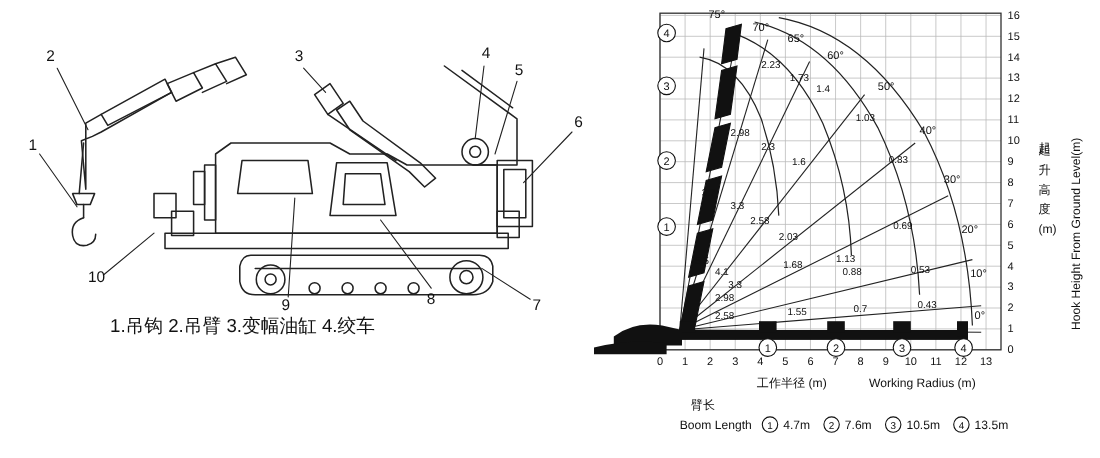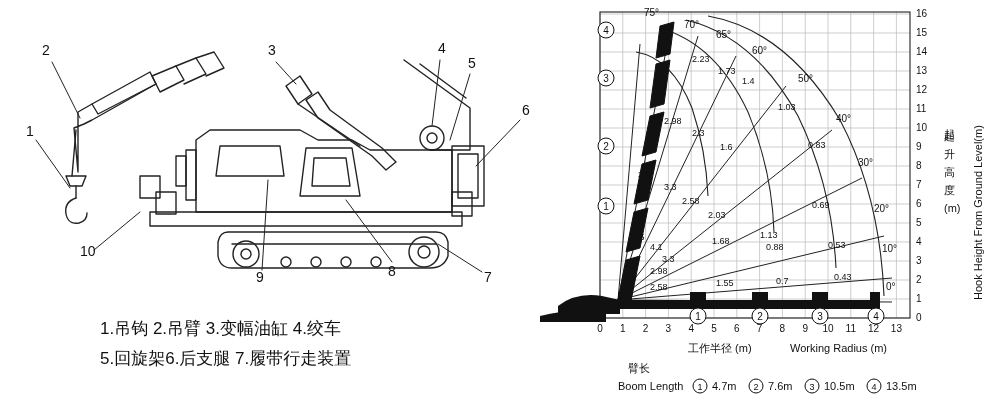--- a/index.html
+++ b/index.html
@@ -2,21 +2,21 @@
 <html><head>
 <meta charset="utf-8">
 <style>
   html,body{margin:0;padding:0;}
   body{width:1000px;height:416px;background:#ffffff;font-family:"Liberation Sans",sans-serif;overflow:hidden;}
   #root{position:relative;width:1000px;height:416px;}
   .panel{position:absolute;top:0;height:416px;}
   #left{left:0;width:540px;}
   #right{left:540px;width:460px;}
   svg{display:block;}
-  .legend{position:absolute;left:100px;top:282px;width:420px;color:#111;font-size:17px;line-height:30px;margin-top:32px;}
+  .legend{position:absolute;left:100px;top:282px;width:420px;color:#111;font-size:17px;line-height:30px;}
   .legend div{white-space:nowrap;}
 </style>
 </head>
 <body>
 
 <div id="root">
 
   <div class="panel" id="left">
     <svg width="540" height="416" viewBox="0 0 540 416">
       <g fill="none" stroke="#222" stroke-width="1.4" stroke-linejoin="round" stroke-linecap="round">
@@ -90,21 +90,20 @@
         <text x="522" y="115">6</text>
         <text x="484" y="282">7</text>
         <text x="388" y="276">8</text>
         <text x="256" y="282">9</text>
         <text x="80" y="256">10</text>
       </g>
     </svg>
 
     <div class="legend">
       <div>1.吊钩 2.吊臂 3.变幅油缸 4.绞车</div>
-      <div>5.回旋架6.后支腿 7.履带行走装置</div>
     </div>
   </div>
 
   <div class="panel" id="right">
     <svg width="460" height="416" viewBox="0 0 460 416">
 
       <g stroke="#b9b9b9" stroke-width="0.7">
         <line x1="60" y1="318" x2="60" y2="12"></line>
           <line x1="82.8" y1="318" x2="82.8" y2="12"></line>
         <line x1="105.6" y1="318" x2="105.6" y2="12"></line>

